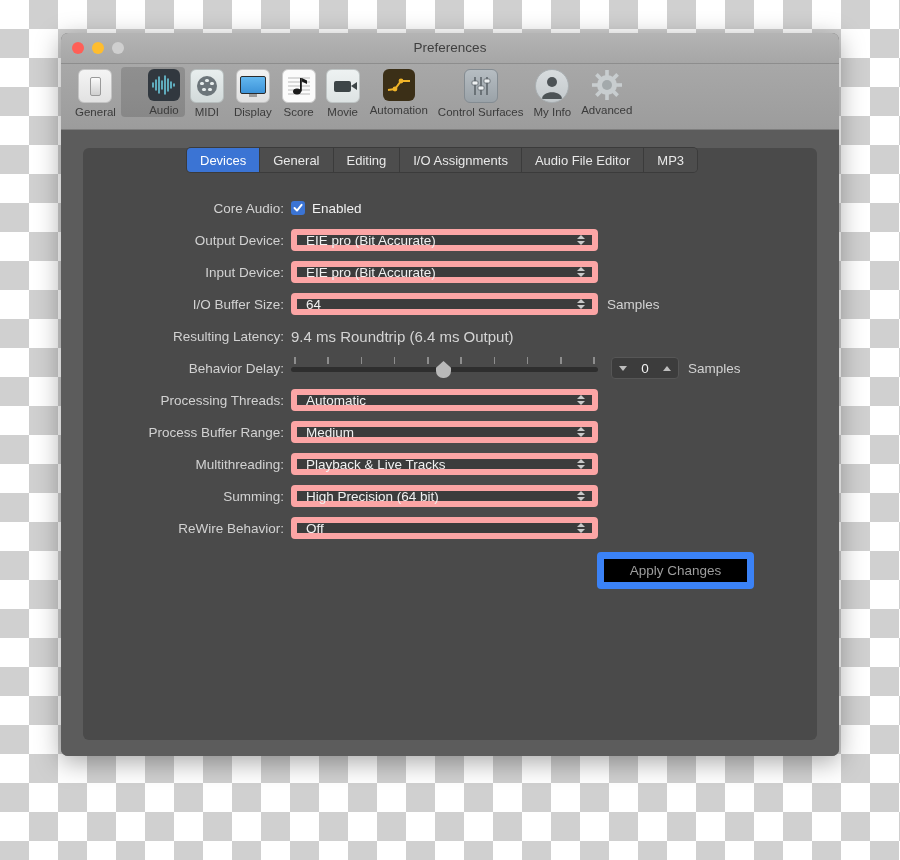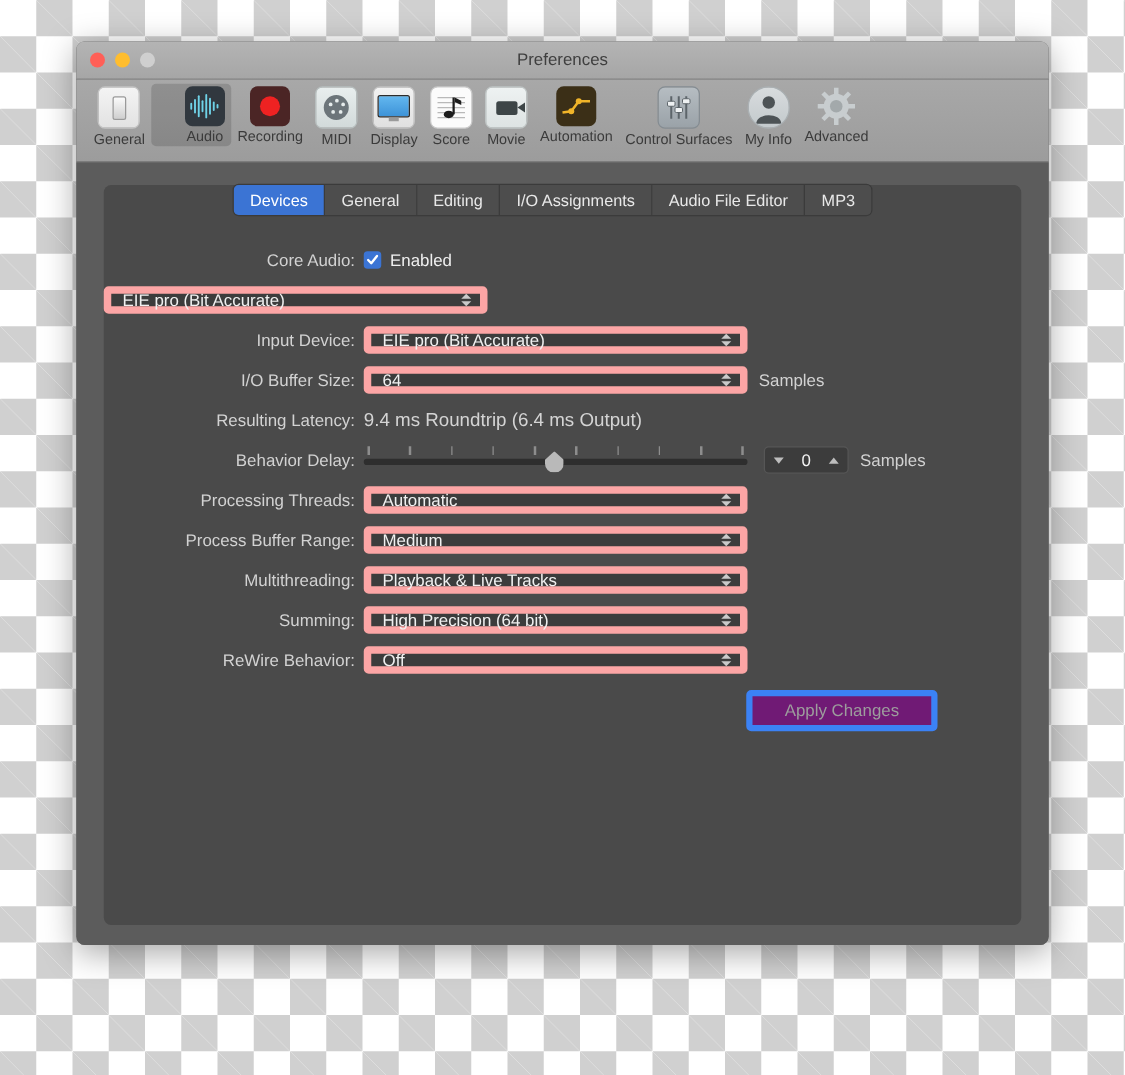--- a/index.html
+++ b/index.html
@@ -314,22 +314,22 @@
     width: 100%;
     display: flex;
     justify-content: flex-start;
     padding-left: 514px;
     box-sizing: border-box;
   }
   #apply-btn {
     width: 143px;
     height: 23px;
     border-radius: 4px;
-    background: #701a75;
-    border: 5px solid #3b82f6;
+    background: #000000;
+    border: 7px solid #3b82f6;
     color: #9d9d9d;
     font-size: 13.5px;
     display: flex;
     align-items: center;
     justify-content: center;
     cursor: default;
   }
 </style>
 </head>
 <body>
@@ -365,26 +365,20 @@
             <line x1="14" y1="1" x2="14" y2="19"></line>
             <line x1="17" y1="4" x2="17" y2="16"></line>
             <line x1="20" y1="7" x2="20" y2="13"></line>
             <line x1="23" y1="9" x2="23" y2="11"></line>
           </g>
         </svg>
       </div>
       <div class="tb-label">Audio</div>
     </div>
 
-    <div class="tb-item">
-      <div class="tb-icon ic-rec">
-        <div class="dot"></div>
-      </div>
-      <div class="tb-label">Recording</div>
-    </div>
 
     <div class="tb-item">
       <div class="tb-icon ic-midi">
         <div class="din">
           <span class="pin" style="left:8.3px; top:2.5px;"></span>
           <span class="pin" style="left:3.2px; top:6px;"></span>
           <span class="pin" style="left:13.4px; top:6px;"></span>
           <span class="pin" style="left:5.4px; top:12px;"></span>
           <span class="pin" style="left:11.2px; top:12px;"></span>
         </div>
@@ -524,20 +518,21 @@
             <span class="cbox">
               <svg width="10" height="10" viewBox="0 0 10 10">
                 <polyline points="1.5,5 4,7.6 8.6,1.8" fill="none" stroke="#ffffff" stroke-width="1.9" stroke-linecap="round" stroke-linejoin="round"></polyline>
               </svg>
             </span>
             <span class="cbox-label">Enabled</span>
           </div>
         </div>
 
         <div class="row">
+          <div class="lbl">Output Device:</div>
           <div class="field-wrap">
             <div class="popup">
               <span>EIE pro (Bit Accurate)</span>
               <span class="chev">
                 <i class="chev-up"></i>
                   <i class="chev-dn"></i>
               </span>
             </div>
           </div>
         </div>

